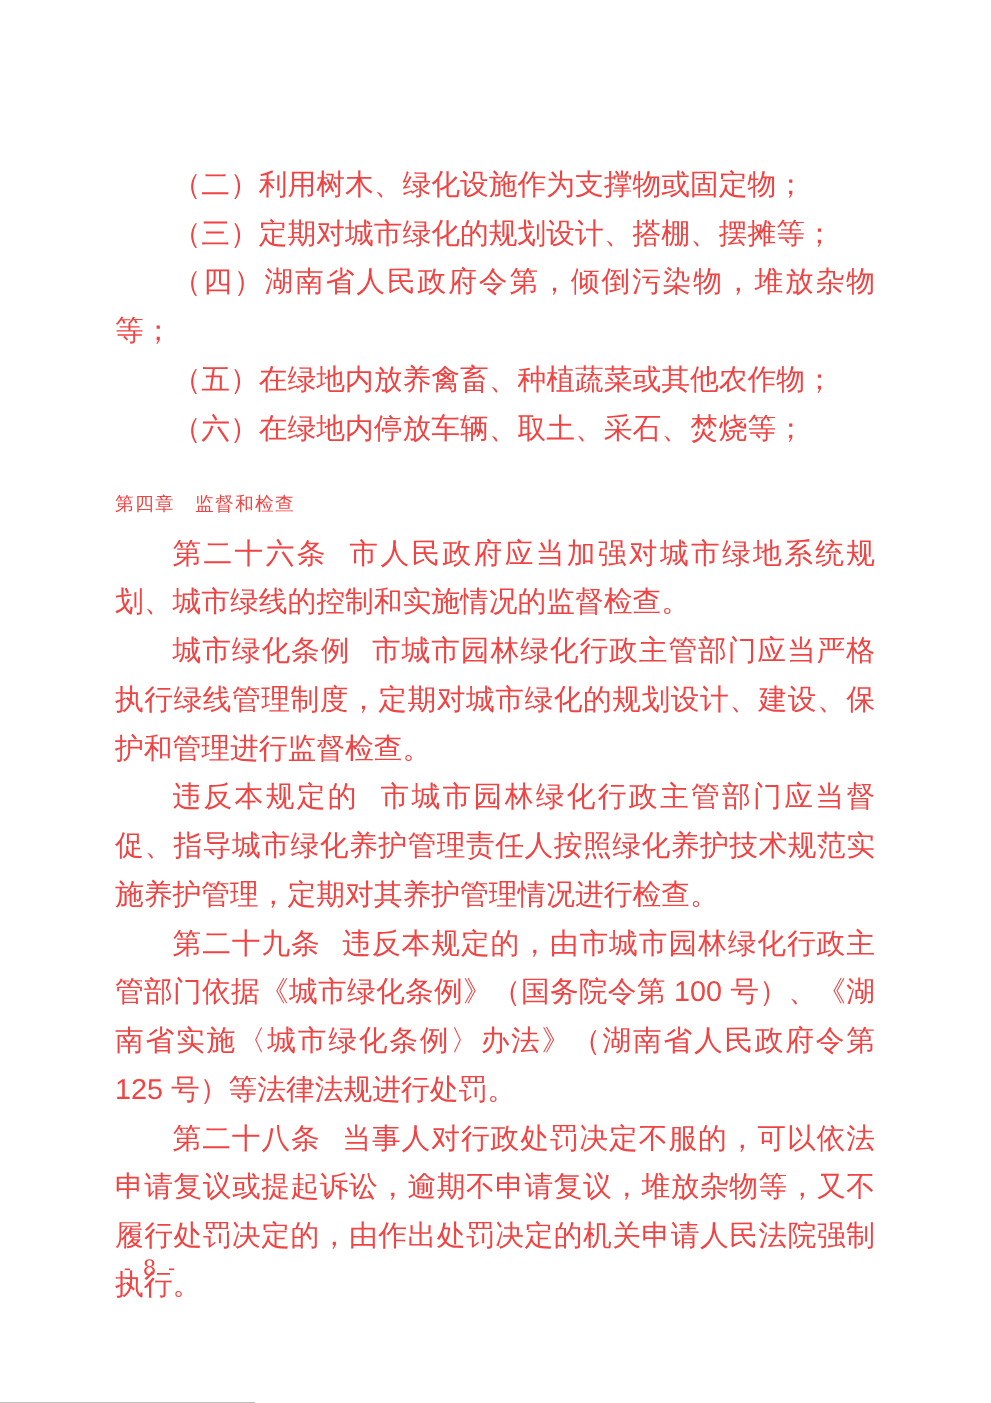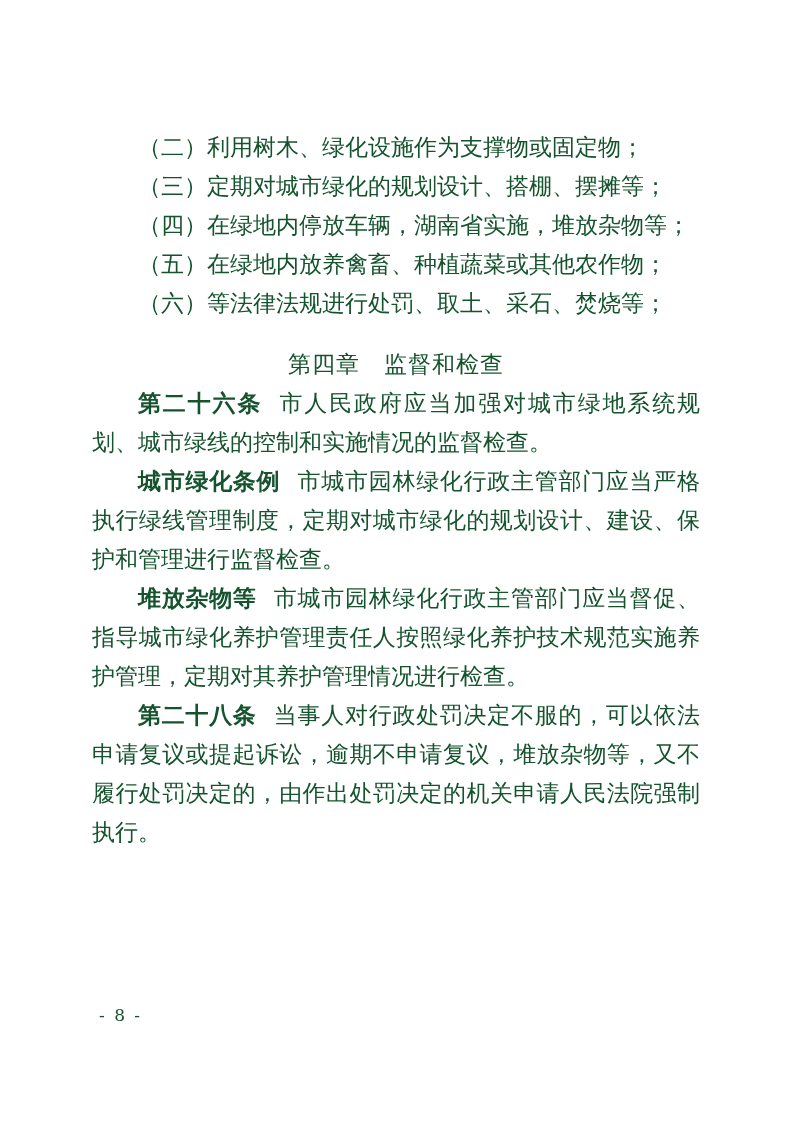--- a/index.html
+++ b/index.html
@@ -6,46 +6,46 @@
     margin: 0;
     padding: 0;
     background: #888;
   }
   .page {
     position: relative;
     width: 793px;
     height: 1122px;
     margin: 0 auto;
     background: #ffffff;
-    color: #14532d;
+    color: #ef4444;
     font-family: "Liberation Sans", sans-serif;
     overflow: hidden;
   }
   .content {
     position: absolute;
     left: 92px;
     top: 128px;
     width: 608px;
     font-size: 23px;
     line-height: 39px;
     text-align: justify;
   }
   .para {
     margin: 0;
     text-indent: 2em;
   }
   .chapter-title {
     margin: 22px 0 0 0;
-    text-align: center;
+    text-align: left;
     text-indent: 0;
-    font-size: 23px;
+    font-size: 15px;
     letter-spacing: 1px;
   }
   .art-num {
-    font-weight: bold;
+    font-weight: normal;
     margin-top: 32px;
   }
   .art-text {
     margin-left: 0.75em;
   }
   .footer {
     position: absolute;
     left: 99px;
     top: 1005px;
     font-family: "DejaVu Serif", serif;
@@ -54,31 +54,32 @@
   }
 </style>
 </head>
 <body>
 
 <div class="page">
   <div class="content">
 
     <p class="para">（二）利用树木、绿化设施作为支撑物或固定物；</p>
     <p class="para">（三）定期对城市绿化的规划设计、搭棚、摆摊等；</p>
-    <p class="para">（四）在绿地内停放车辆，湖南省实施，堆放杂物等；</p>
+    <p class="para">（四）湖南省人民政府令第，倾倒污染物，堆放杂物等；</p>
     <p class="para">（五）在绿地内放养禽畜、种植蔬菜或其他农作物；</p>
-    <p class="para">（六）等法律法规进行处罚、取土、采石、焚烧等；</p>
+    <p class="para">（六）在绿地内停放车辆、取土、采石、焚烧等；</p>
 
     <div class="chapter-title">第四章　监督和检查</div>
 
     <p class="para"><span class="art-num">第二十六条</span><span class="art-text">市人民政府应当加强对城市绿地系统规划、城市绿线的控制和实施情况的监督检查。</span></p>
 
     <p class="para"><span class="art-num">城市绿化条例</span><span class="art-text">市城市园林绿化行政主管部门应当严格执行绿线管理制度，定期对城市绿化的规划设计、建设、保护和管理进行监督检查。</span></p>
 
-    <p class="para"><span class="art-num">堆放杂物等</span><span class="art-text">市城市园林绿化行政主管部门应当督促、指导城市绿化养护管理责任人按照绿化养护技术规范实施养护管理，定期对其养护管理情况进行检查。</span></p>
+    <p class="para"><span class="art-num">违反本规定的</span><span class="art-text">市城市园林绿化行政主管部门应当督促、指导城市绿化养护管理责任人按照绿化养护技术规范实施养护管理，定期对其养护管理情况进行检查。</span></p>
 
+    <p class="para"><span class="art-num">第二十九条</span><span class="art-text">违反本规定的，由市城市园林绿化行政主管部门依据《城市绿化条例》（国务院令第 100 号）、《湖南省实施〈城市绿化条例〉办法》（湖南省人民政府令第 125 号）等法律法规进行处罚。</span></p>
 
     <p class="para"><span class="art-num">第二十八条</span><span class="art-text">当事人对行政处罚决定不服的，可以依法申请复议或提起诉讼，逾期不申请复议，堆放杂物等，又不履行处罚决定的，由作出处罚决定的机关申请人民法院强制执行。</span></p>
 
   </div>
 
   <div class="footer">- 8 -</div>
 </div>
 
 </body></html>

